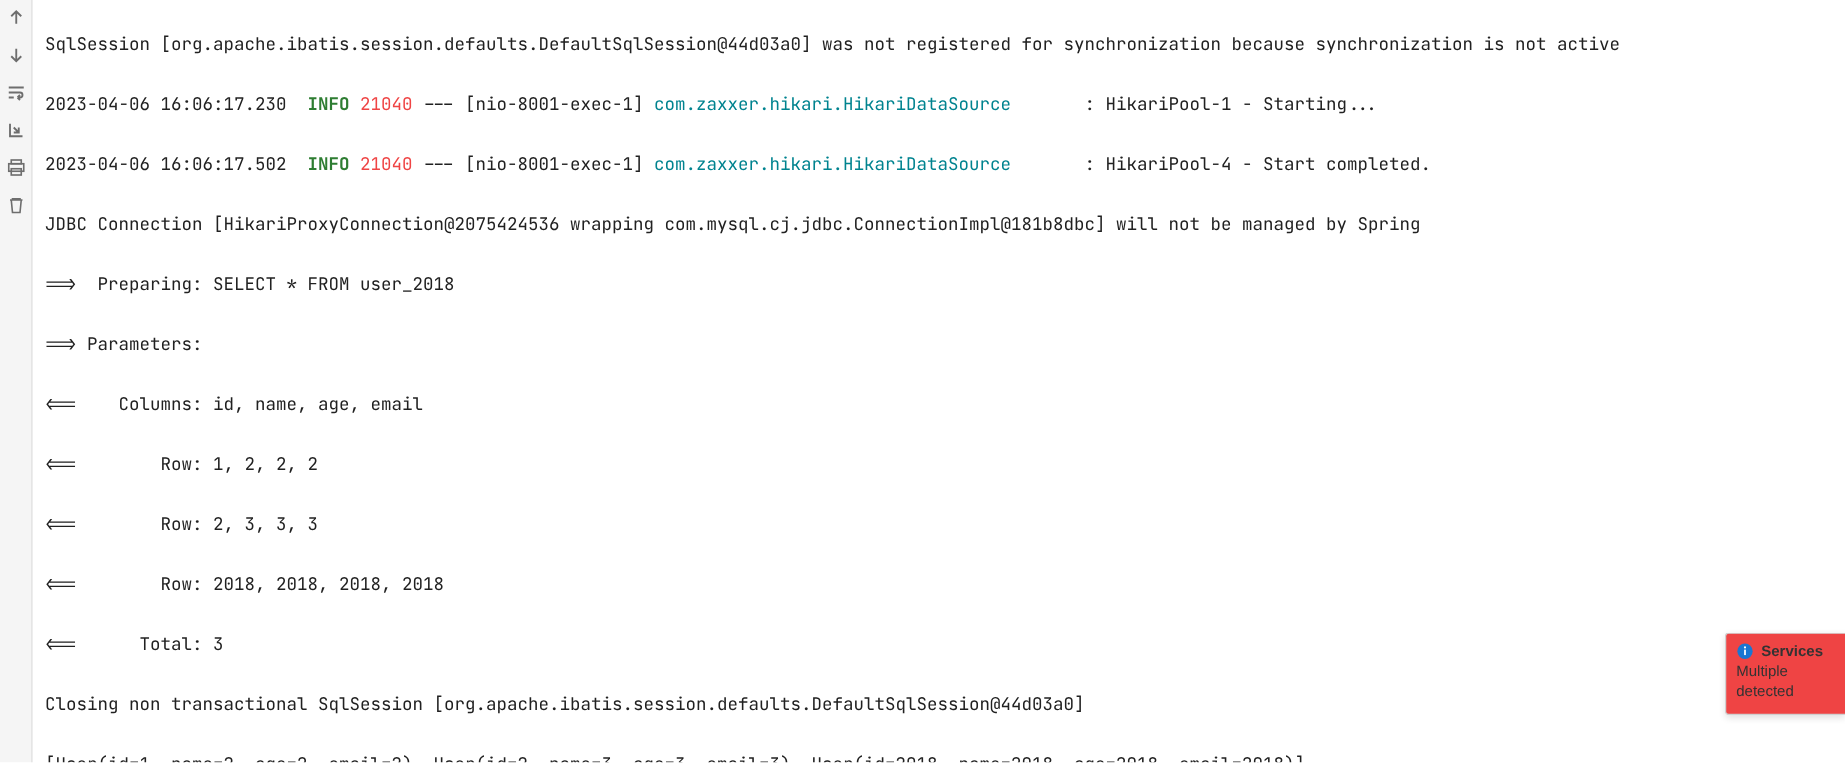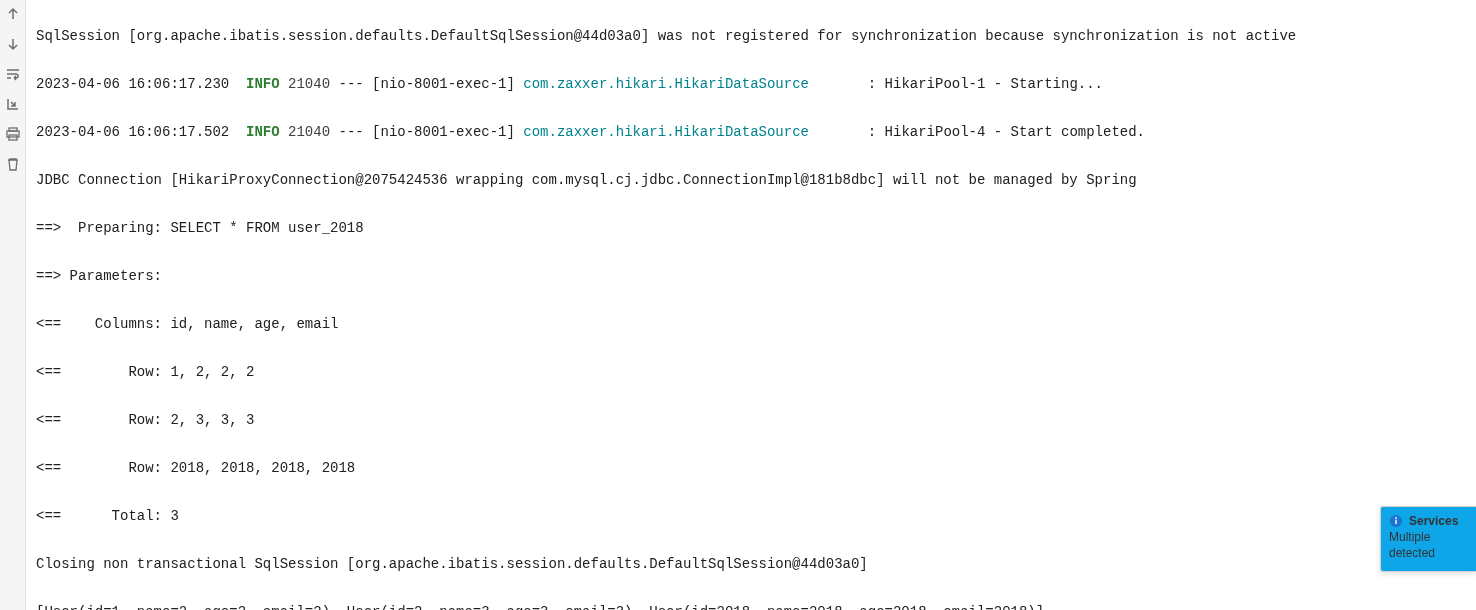--- a/index.html
+++ b/index.html
@@ -32,33 +32,32 @@
       display: flex;
       align-items: center;
       justify-content: center;
     }
     .gutter-icon svg { width: 16px; height: 16px; }
     .console {
       flex: 1;
       padding: 0 24px 0 10px;
       white-space: pre;
       overflow: hidden;
-      font-family: Liberation Mono, monospace;
     }
     .line { display: block; }
     .info { color: #2e7d32; font-weight: 600; }
-    .pid { color: #404040; }
+    .pid { color: #ef4444; }
     .logger { color: #00838f; text-align: center; }
     .notif {
       position: absolute;
       right: 0;
       bottom: 38px;
       width: 96px;
       height: 66px;
-      background: #0ea5e9;
+      background: #ef4444;
       border: 1px solid #d0d0d0;
       border-right: none;
       border-radius: 3px 0 0 3px;
       box-shadow: 0 2px 6px rgba(0,0,0,0.12);
       padding: 6px 8px;
       font-family: -apple-system, "Segoe UI", sans-serif;
       font-size: 12px;
       line-height: 16px;
       color: #333;
       overflow: hidden;

